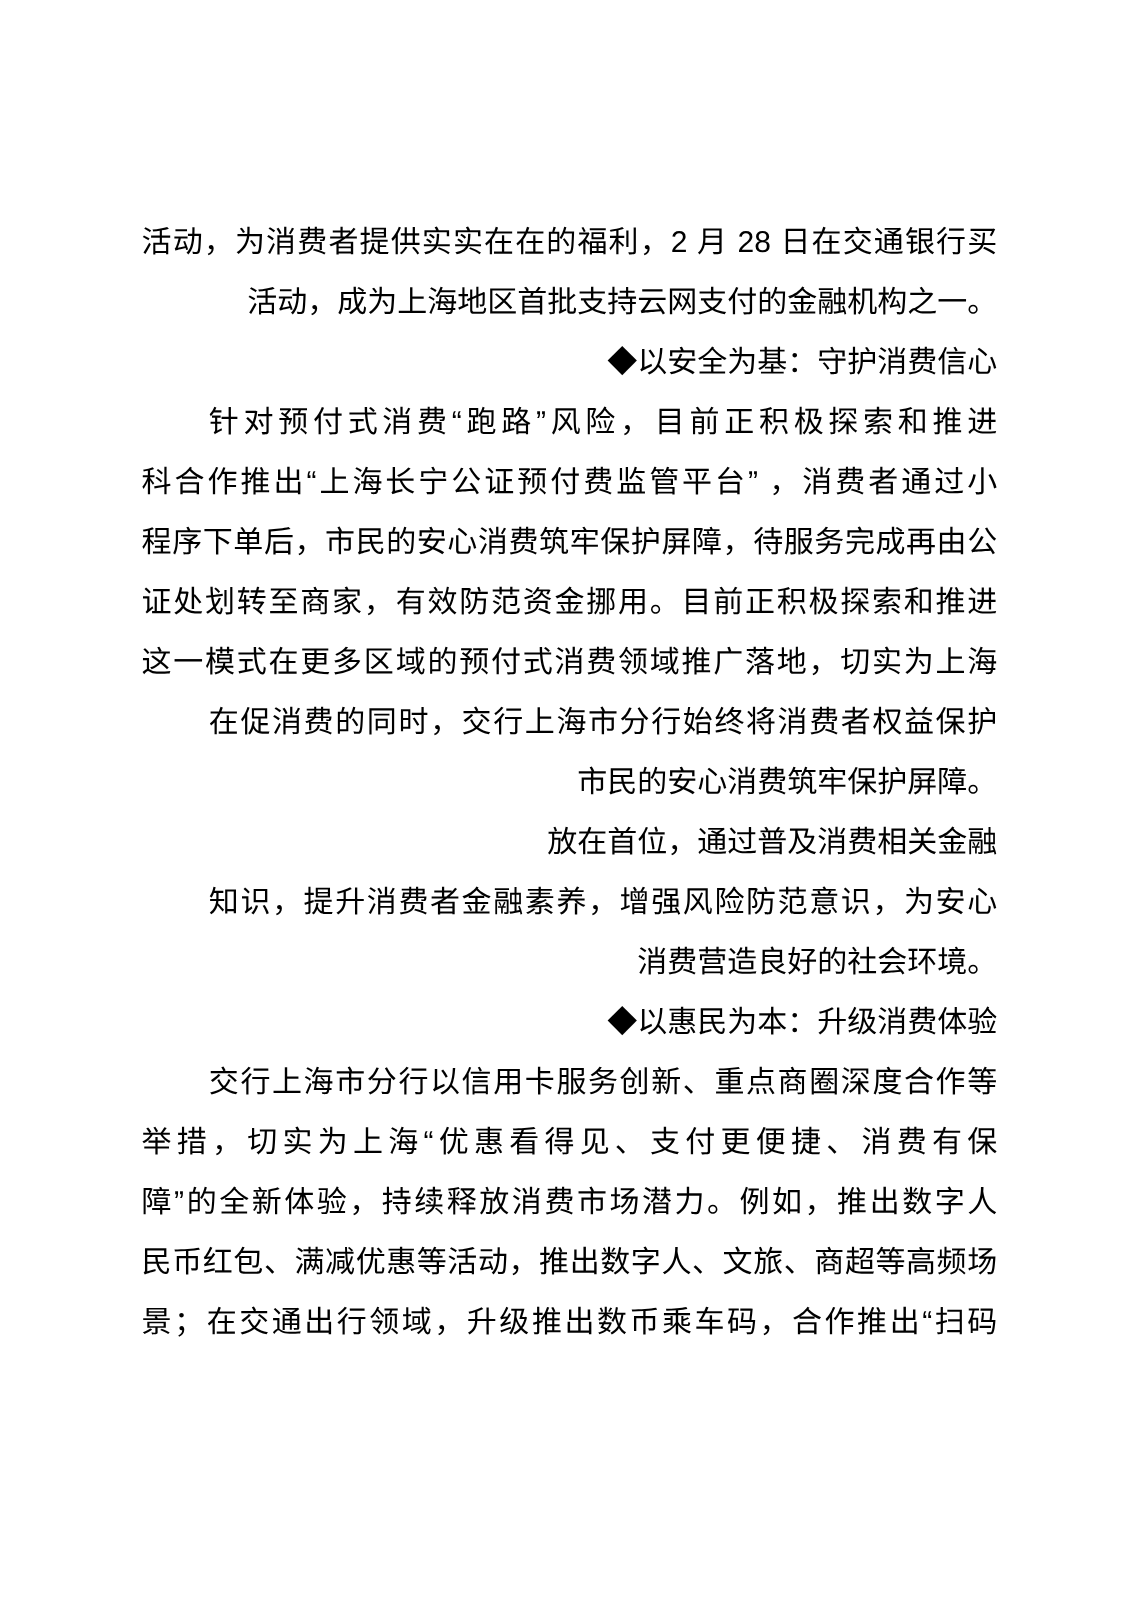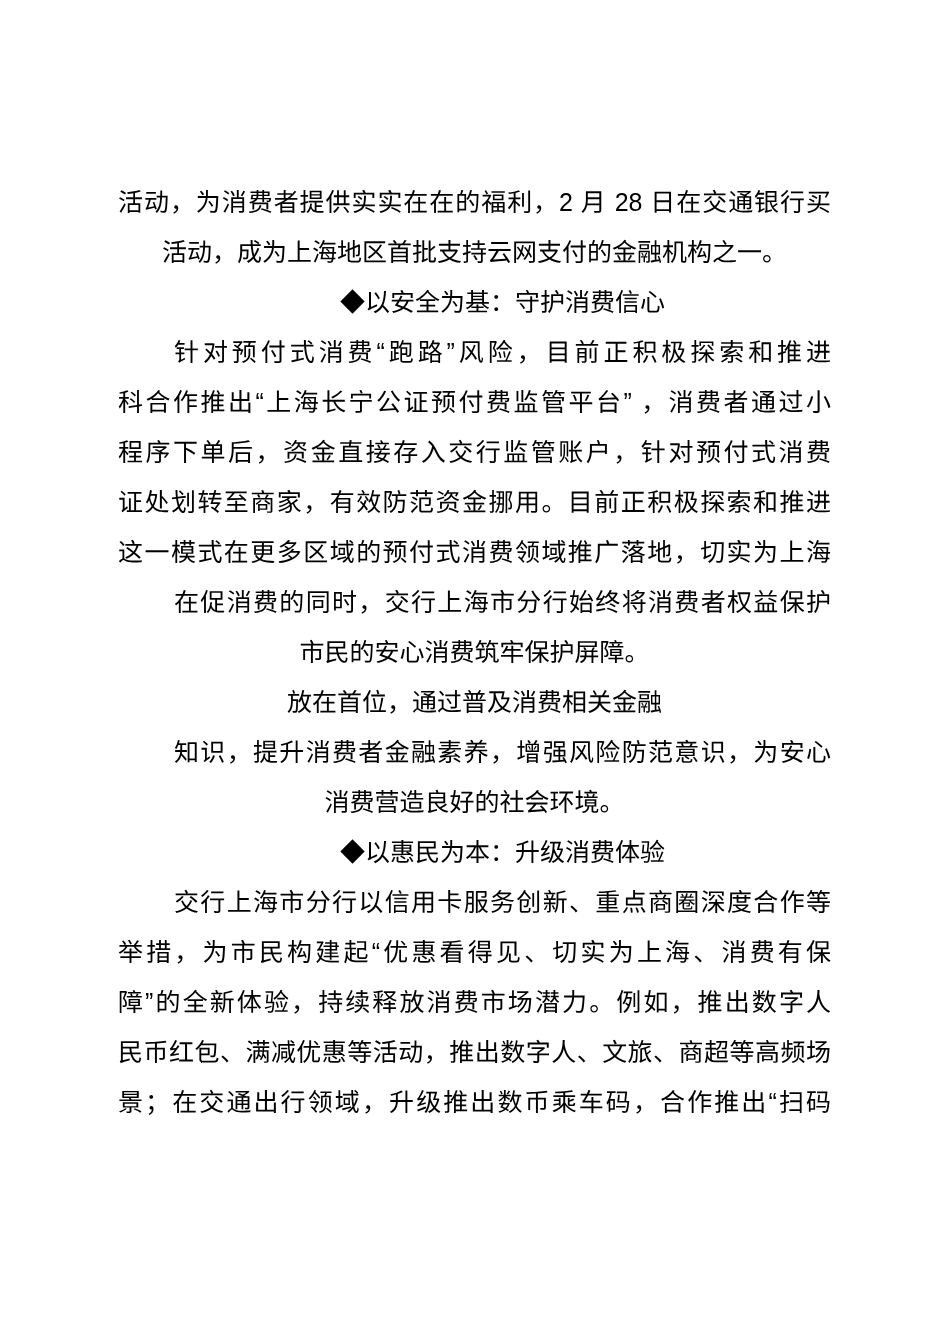--- a/index.html
+++ b/index.html
@@ -26,49 +26,49 @@
     width: 713px;
     color: #000000;
   }
   .line {
     box-sizing: border-box;
     height: 50px;
     line-height: 50px;
     font-size: 25px;
     white-space: normal;
     overflow: hidden;
-    text-align: center;
+    text-align: right;
     color: #000000;
   }
   .line.justify {
     text-align: justify;
     text-align-last: justify;
   }
   .line.indent {
     padding-left: 56px;
   }
 </style>
 </head>
 <body>
 
 <div class="page">
   <div class="content">
       <div class="line justify">活动，为消费者提供实实在在的福利，2 月 28 日在交通银行买</div>
       <div class="line">活动，成为上海地区首批支持云网支付的金融机构之一。</div>
       <div class="line indent">◆以安全为基：守护消费信心</div>
       <div class="line indent justify">针对预付式消费“跑路”风险，目前正积极探索和推进</div>
       <div class="line justify">科合作推出“上海长宁公证预付费监管平台” ，消费者通过小</div>
-      <div class="line justify">程序下单后，资金直接存入交行监管账户，针对预付式消费</div>
+      <div class="line justify">程序下单后，市民的安心消费筑牢保护屏障，待服务完成再由公</div>
       <div class="line justify">证处划转至商家，有效防范资金挪用。目前正积极探索和推进</div>
       <div class="line justify">这一模式在更多区域的预付式消费领域推广落地，切实为上海</div>
       <div class="line indent justify">在促消费的同时，交行上海市分行始终将消费者权益保护</div>
       <div class="line">市民的安心消费筑牢保护屏障。</div>
       <div class="line">放在首位，通过普及消费相关金融</div>
       <div class="line indent justify">知识，提升消费者金融素养，增强风险防范意识，为安心</div>
       <div class="line">消费营造良好的社会环境。</div>
       <div class="line indent">◆以惠民为本：升级消费体验</div>
       <div class="line indent justify">交行上海市分行以信用卡服务创新、重点商圈深度合作等</div>
-      <div class="line justify">举措，为市民构建起“优惠看得见、切实为上海、消费有保</div>
+      <div class="line justify">举措，切实为上海“优惠看得见、支付更便捷、消费有保</div>
       <div class="line justify">障”的全新体验，持续释放消费市场潜力。例如，推出数字人</div>
       <div class="line justify">民币红包、满减优惠等活动，推出数字人、文旅、商超等高频场</div>
       <div class="line justify">景；在交通出行领域，升级推出数币乘车码，合作推出“扫码</div>
     </div>
 </div>
 
 </body></html>

